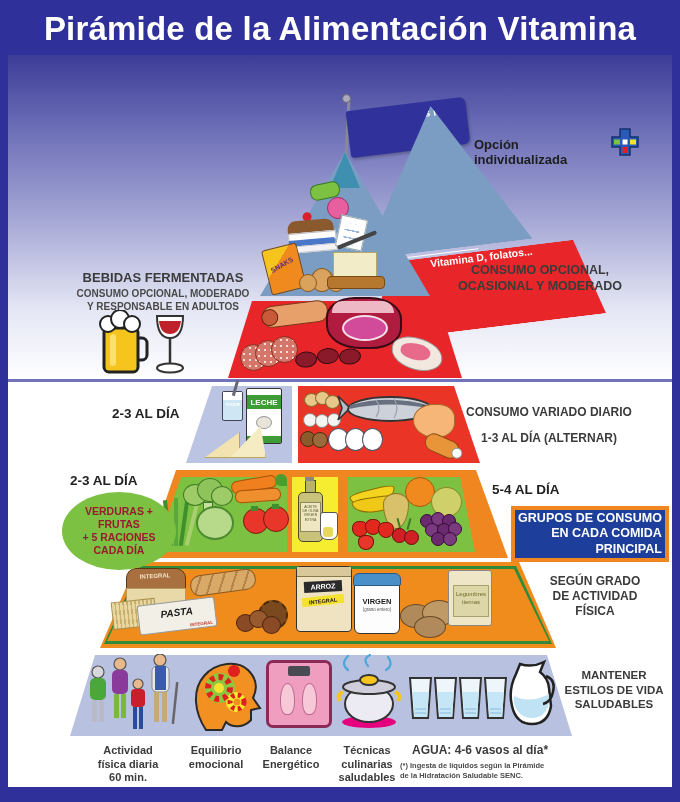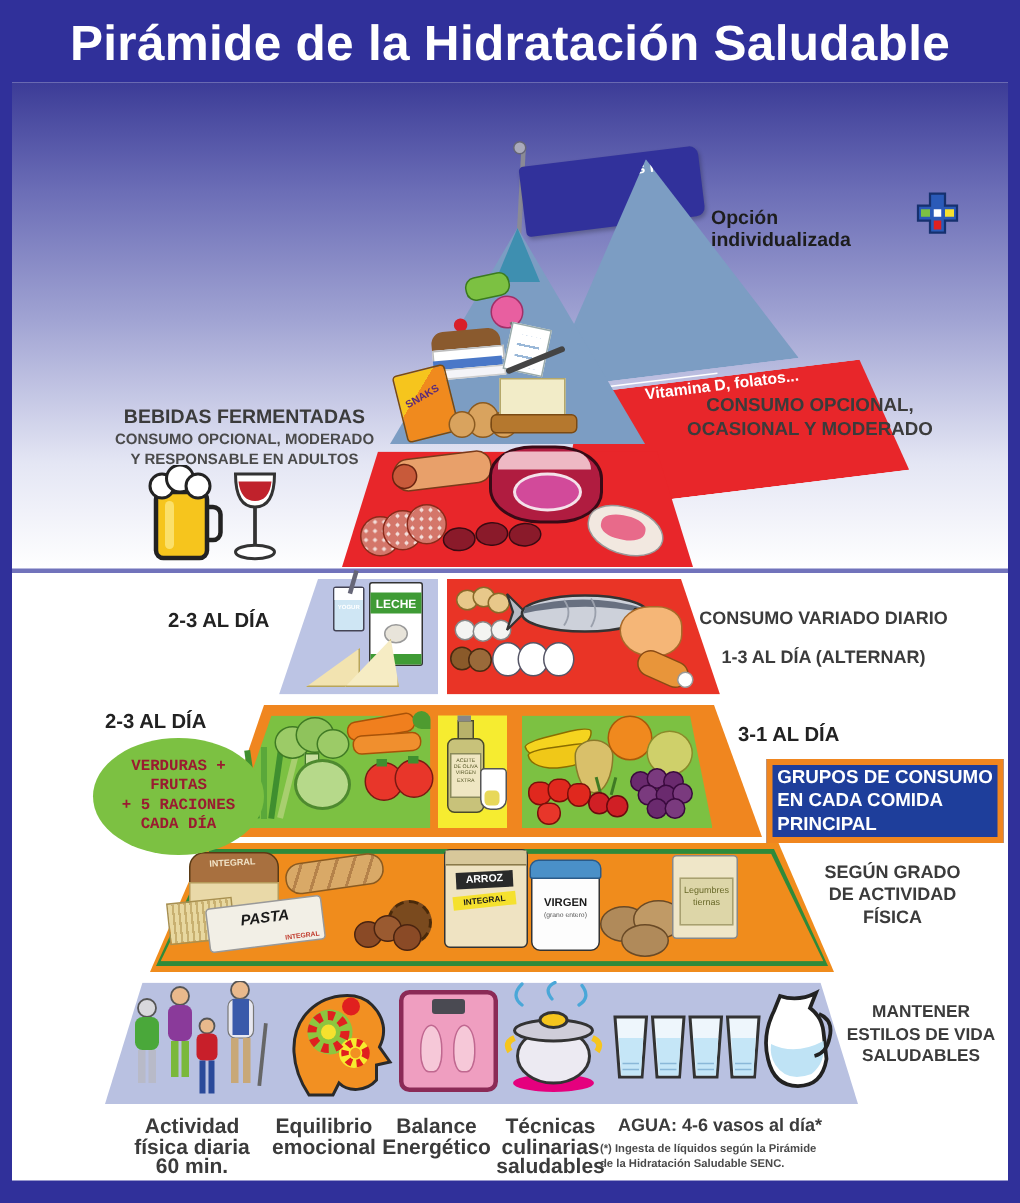--- a/index.html
+++ b/index.html
@@ -29,23 +29,23 @@
   .flag .sep{border-top:1.5px solid #fff;margin:3px 5px 2px 5px;}
   .flag .l2{font-size:10.5px;font-weight:bold;}
   .pole{left:346px;top:98px;width:3px;height:60px;background:#8a8a95;transform:rotate(3deg);}
   .pinhead{left:342px;top:94px;width:7px;height:7px;border-radius:50%;background:#aab;border:1px solid #667;}
   .opcion{left:474px;top:137px;width:136px;font-size:13px;font-weight:bold;color:#1d1d1d;}
   
   .ann{color:#3b3b3b;font-weight:bold;text-align:center;}
   .freq{font-size:13.5px;font-weight:bold;color:#222;}
   .badge-green{left:62px;top:492px;width:114px;height:78px;border-radius:50%;background:#7CC142;
     color:#9A1B30;font-size:10.5px;font-weight:bold;text-align:center;line-height:13px;
-    display:flex;align-items:center;justify-content:center;font-family:Liberation Mono, monospace;}
+    display:flex;align-items:center;justify-content:center;}
   .badge-blue{left:511px;top:506px;width:150px;height:48px;background:#1E3E9B;border:4px solid #F0861F;
-    color:#fff;font-size:12.5px;font-weight:bold;text-align:left;line-height:15.5px;
+    color:#fff;font-size:12.5px;font-weight:bold;text-align:right;line-height:15.5px;
     display:flex;align-items:center;justify-content:center;}
   
   .lvl{position:absolute;}
   .l1{left:260px;top:152px;width:170px;height:144px;background:#7C9DC3;
     clip-path:polygon(85px 0,170px 144px,0 144px);}
   .apex{left:330px;top:152px;width:30px;height:36px;background:#3E8FB0;
     clip-path:polygon(15px 0,30px 36px,0 36px);}
   .l2{left:228px;top:301px;width:234px;height:77px;background:#E8262A;
     clip-path:polygon(24px 0,210px 0,234px 77px,0 77px);}
   .l3a{left:186px;top:386px;width:106px;height:77px;background:#BCC4E4;
@@ -61,39 +61,39 @@
     clip-path:polygon(0 0,112px 0,127px 75px,0 75px);}
   .l5{left:100px;top:562px;width:456px;height:86px;background:#F08C1C;
     clip-path:polygon(37px 0,419px 0,456px 86px,0 86px);}
   .l5g{left:104px;top:566px;width:448px;height:78px;background:#2F8A3A;
     clip-path:polygon(36px 0,412px 0,448px 78px,0 78px);}
   .l5i{left:107px;top:569px;width:442px;height:72px;background:#F08C1C;
     clip-path:polygon(35px 0,407px 0,442px 72px,0 72px);}
   .l6{left:70px;top:655px;width:502px;height:81px;background:#B9C1E1;
     clip-path:polygon(25px 0,477px 0,502px 81px,0 81px);}
   
-  .cap{font-size:14px;color:#3b3b3b;text-align:center;line-height:13.5px;font-weight:600;}
+  .cap{font-size:11px;color:#3b3b3b;text-align:center;line-height:13.5px;font-weight:600;}
   .water-note{font-size:7.5px;color:#4a4a4a;line-height:9.5px;font-weight:600;}
   
   .ic{position:absolute;}
   .circ{border-radius:50%;}
 </style>
 </head>
 <body>
 
 <div class="stage">
 
   <div class="abs frame-top"></div>
   <div class="abs frame-left"></div>
   <div class="abs frame-right"></div>
   <div class="abs frame-bottom"></div>
   <div class="abs sky"></div>
   <div class="abs divider"></div>
 
-  <div class="abs page-title">Pirámide de la Hidratación Saludable</div>
+  <div class="abs page-title">Pirámide de la Alimentación Vitamina</div>
 
   <div class="abs pole"></div>
   <div class="abs pinhead"></div>
   <div class="abs flag">
     <div class="l1">Suplementos nutricionales</div>
     <div class="sep"></div>
     <div class="l2">Vitamina D, folatos...</div>
   </div>
   <div class="abs opcion">Opción individualizada</div>
   <svg class="abs" style="left:610px;top:127px" width="30" height="30" viewBox="0 0 30 30">
@@ -413,21 +413,21 @@
   <div class="abs freq" style="left:70px;top:473px">2-3  AL DÍA</div>
   <div class="abs badge-green pre">VERDURAS +
 FRUTAS
 + 5 RACIONES
 CADA DÍA</div>
 
   <div class="abs ann pre" style="left:440px;top:262px;width:200px;font-size:12.5px;line-height:16px">CONSUMO OPCIONAL,
 OCASIONAL Y MODERADO</div>
   <div class="abs ann pre" style="left:446px;top:399px;width:206px;font-size:12px;line-height:26px">CONSUMO VARIADO DIARIO
 1-3  AL DÍA (ALTERNAR)</div>
-  <div class="abs freq" style="left:492px;top:482px">3-1  AL DÍA</div>
+  <div class="abs freq" style="left:492px;top:482px">5-4  AL DÍA</div>
   <div class="abs badge-blue pre">GRUPOS DE CONSUMO
 EN CADA COMIDA
 PRINCIPAL</div>
   <div class="abs ann pre" style="left:533px;top:574px;width:124px;font-size:12px;line-height:15px">SEGÚN GRADO
 DE ACTIVIDAD
 FÍSICA</div>
   <div class="abs ann pre" style="left:554px;top:668px;width:120px;font-size:11.5px;line-height:14.5px">MANTENER
 ESTILOS DE VIDA
 SALUDABLES</div>
 

